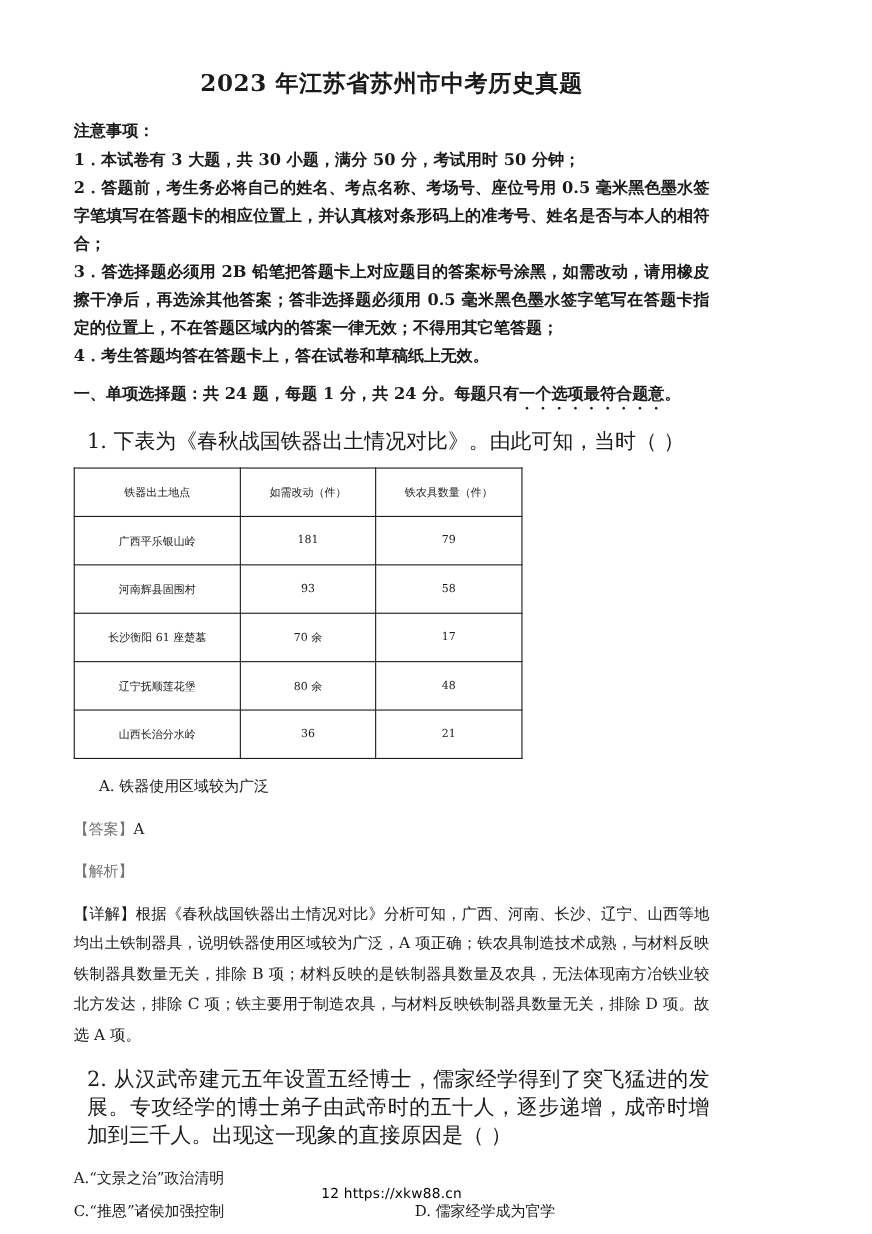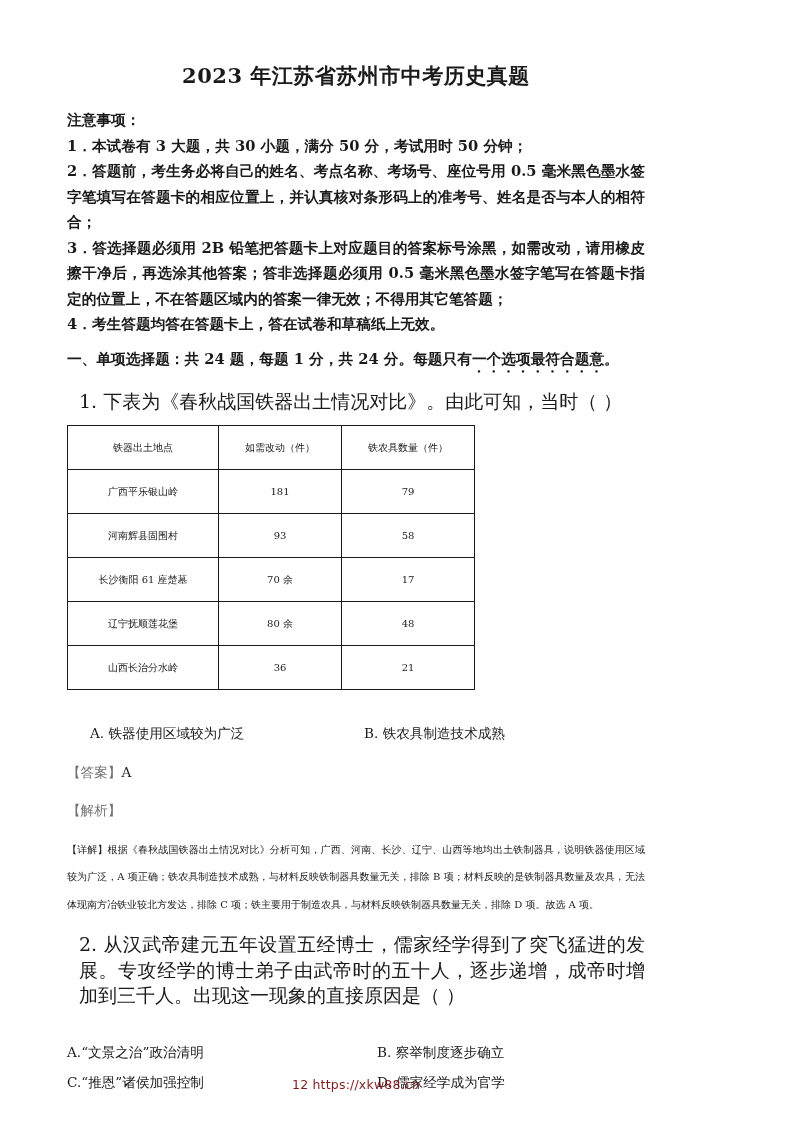--- a/index.html
+++ b/index.html
@@ -66,21 +66,21 @@
   .q-stem {
     margin: 13px 0 0 12px;
     font-size: 19px;
     line-height: 25.5px;
     text-align: justify;
     text-justify: inter-ideograph;
   }
   .q-stem.tight { margin-top: 14px; }
 
   .options {
-    margin-top: 28px;
+    margin-top: 10px;
   }
   .opt-row {
     display: flex;
     line-height: 30px;
     font-size: 13.6px;
   }
   .opt {
     width: 50%;
     box-sizing: border-box;
   }
@@ -97,21 +97,21 @@
   }
   .tag {
     color: #737373;
   }
   .analysis-line {
     font-size: 13.6px;
     line-height: 24px;
   }
   .detail {
     margin-top: 14px;
-    font-size: 10px;
+    font-size: 14px;
     line-height: 27.5px;
     text-align: justify;
     text-justify: inter-ideograph;
   }
 
   
   .tbl-wrap {
     margin-top: 11px;
   }
   table.data {
@@ -133,21 +133,21 @@
   table.data col.c3 { width: 133px; }
 
   
   .footer-mark {
     position: absolute;
     left: 0;
     right: 0;
     top: 1077px;
     text-align: center;
     font-size: 12.5px;
-    color: #7f1d1d;
+    color: #000000;
     font-family: "DejaVu Sans", "Liberation Sans", sans-serif;
     letter-spacing: 0.2px;
   }
 </style>
 </head>
 <body>
 
 <div class="page">
 
   <h1 class="doc-title">2023 年江苏省苏州市中考历史真题</h1>
@@ -202,36 +202,34 @@
           <td>36</td>
           <td>21</td>
         </tr>
       </tbody>
     </table>
   </div>
 
   <div class="options">
     <div class="opt-row">
       <div class="opt left">A. 铁器使用区域较为广泛</div>
-      <div class="opt right">B. 铁农具制造技术成熟</div>
     </div>
   </div>
 
   <p class="ans-line"><span class="tag">【答案】</span><span>A</span></p>
 
   <p class="analysis-line"><span class="tag">【解析】</span></p>
 
   <p class="detail"><span>【详解】</span><span>根据《春秋战国铁器出土情况对比》分析可知，广西、河南、长沙、辽宁、山西等地均出土铁制器具，说明铁器使用区域较为广泛，A 项正确；铁农具制造技术成熟，与材料反映铁制器具数量无关，排除 B 项；材料反映的是铁制器具数量及农具，无法体现南方冶铁业较北方发达，排除 C 项；铁主要用于制造农具，与材料反映铁制器具数量无关，排除 D 项。故选 A 项。</span></p>
 
   <p class="q-stem tight">2. 从汉武帝建元五年设置五经博士，儒家经学得到了突飞猛进的发展。专攻经学的博士弟子由武帝时的五十人，逐步递增，成帝时增加到三千人。出现这一现象的直接原因是（      ）</p>
 
   <div class="options">
     <div class="opt-row flush">
       <div class="opt left">A.“文景之治”政治清明</div>
-      <div class="opt right">B. 察举制度逐步确立</div>
     </div>
     <div class="opt-row flush">
       <div class="opt left">C.“推恩”诸侯加强控制</div>
       <div class="opt right">D. 儒家经学成为官学</div>
     </div>
   </div>
 
   <div class="footer-mark">12 https://xkw88.cn</div>
 
 </div>

